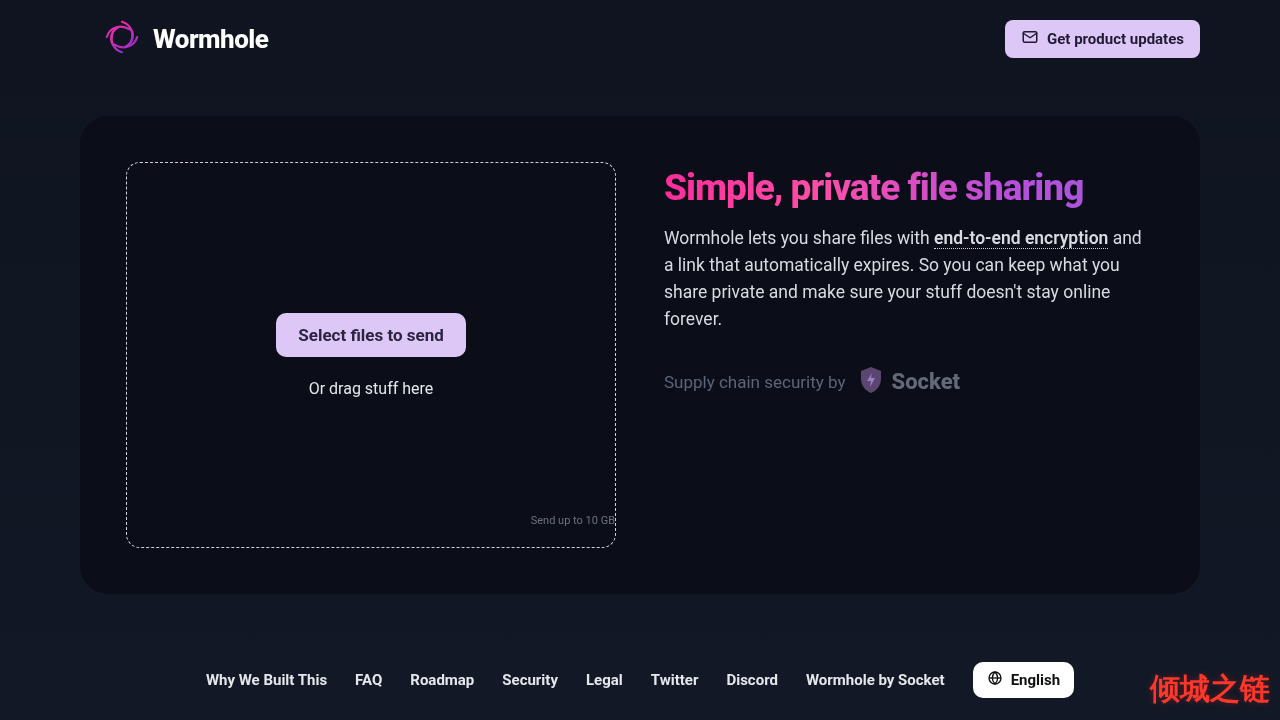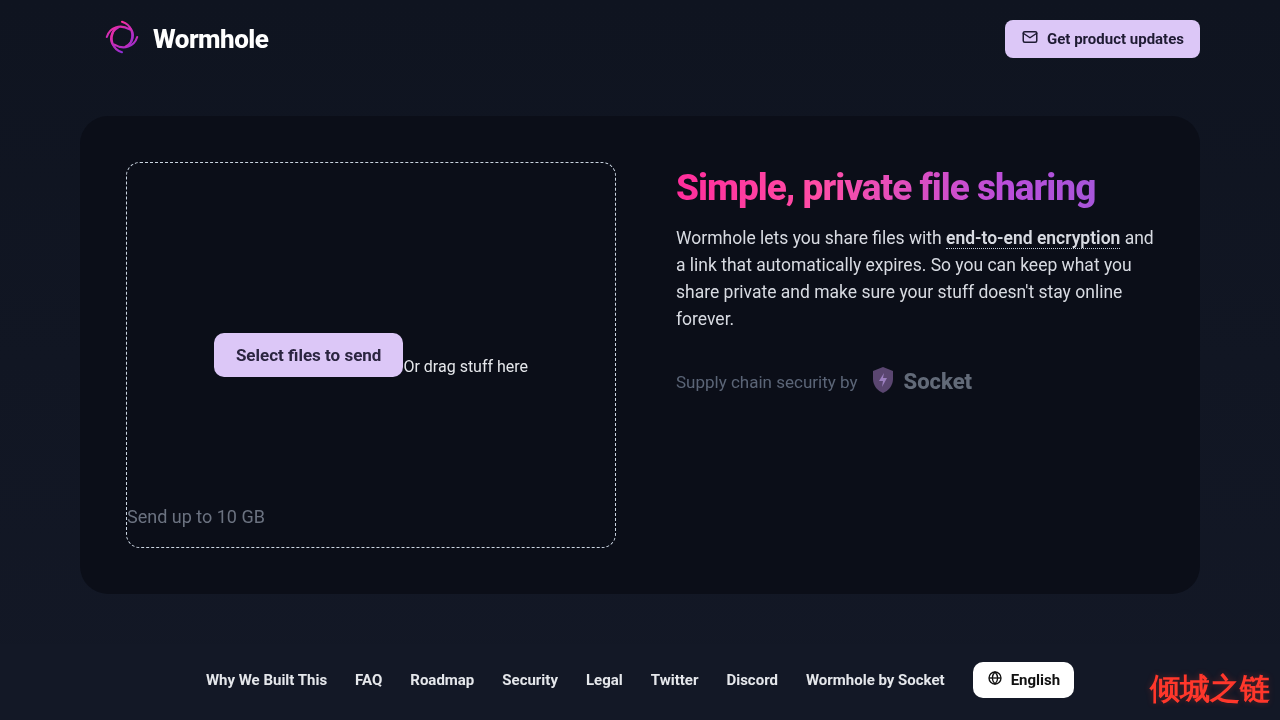--- a/index.html
+++ b/index.html
@@ -28,33 +28,33 @@
     border-radius: 28px;
     padding: 46px 46px;
     display: flex; gap: 48px;
     height: 478px;
   }
   .dropzone {
     flex: 0 0 490px;
     border: 1.5px dashed #cbd5e1;
     border-radius: 14px;
     position: relative;
-    display: flex; flex-direction: row; align-items: center; justify-content: center;
+    display: flex; flex-direction: column; align-items: center; justify-content: center;
   }
   .select-btn {
     background: #dcc7f7; color: #2b2540;
     font-weight: 700; font-size: 17px;
     padding: 12px 22px; border-radius: 10px; cursor: pointer;
   }
   .drag-hint { margin-top: 22px; font-size: 16px; color: #e5e7eb; }
   .size-limit {
     position: absolute; bottom: 20px; left: 0; right: 0;
-    text-align: left; color: #6b7280; font-size: 18px;
+    text-align: right; color: #6b7280; font-size: 11px;
   }
-  .info { flex: 1; padding-top: 4px; margin-left: 12px; }
+  .info { flex: 1; padding-top: 4px; }
   .heading {
     font-size: 37px; font-weight: 800; letter-spacing: -1px;
     background: linear-gradient(90deg, #ff2d9b 0%, #ff4da6 30%, #b94edb 70%, #9b5bd9 100%);
     -webkit-background-clip: text; background-clip: text; color: transparent;
     margin-bottom: 16px;
   }
   .desc { font-size: 17.5px; line-height: 1.55; color: #d8dbe2; }
   .e2e { border-bottom: 1.5px dotted #cbd5e1; cursor: help; font-weight: 600; }
   .socket-row { display: flex; align-items: center; gap: 14px; margin-top: 32px; color: #5b6577; font-size: 17px; }
   .socket-brand { display: flex; align-items: center; gap: 8px; }

